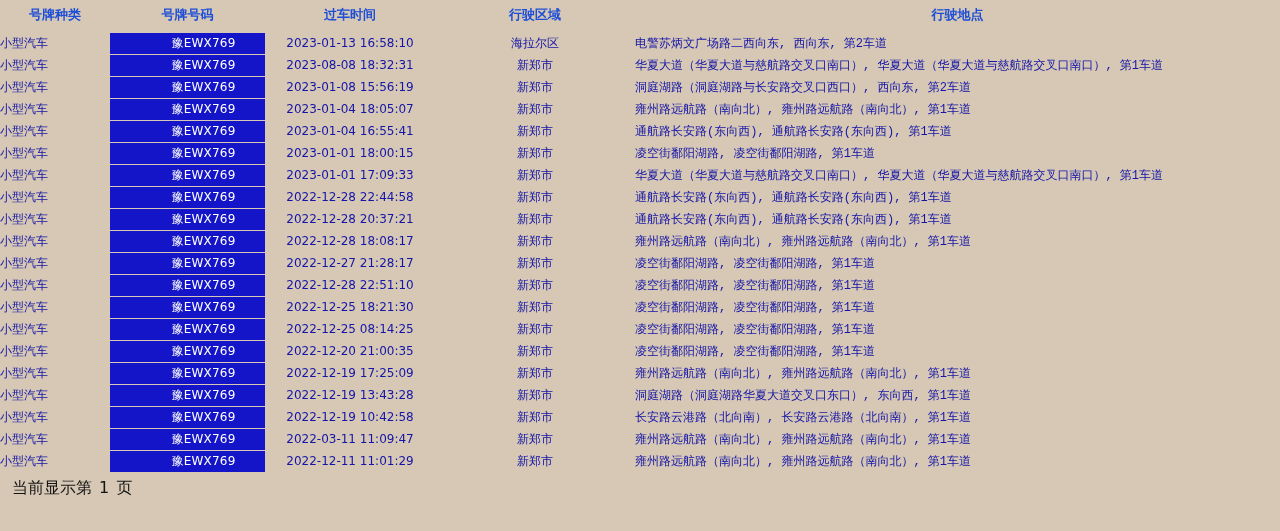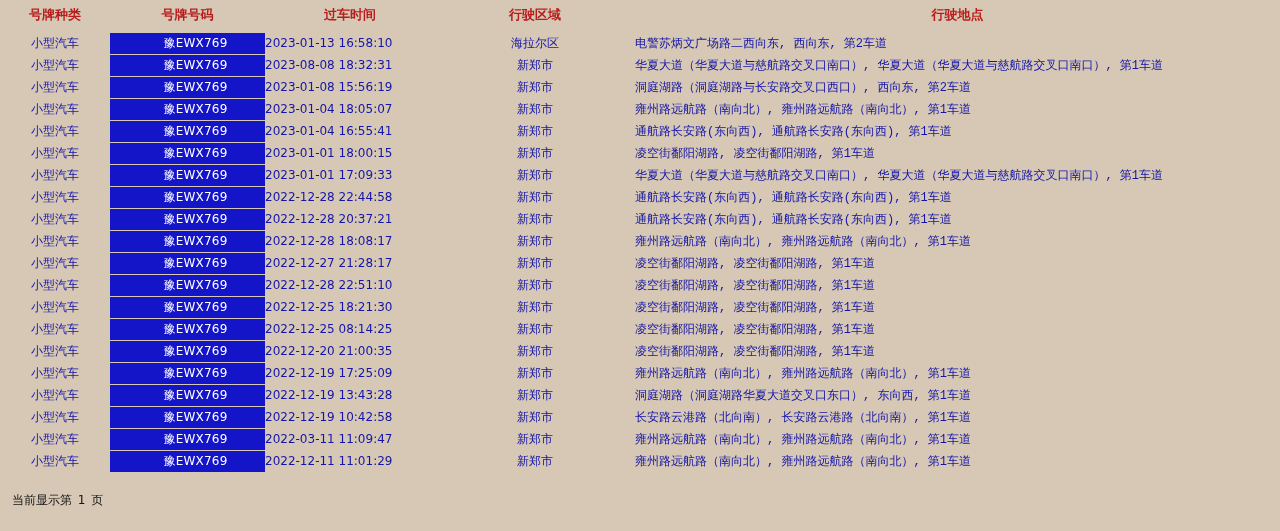--- a/index.html
+++ b/index.html
@@ -18,79 +18,80 @@
     background: #d6c8b4;
   }
   table.records {
     width: 1280px;
     border-collapse: collapse;
     table-layout: fixed;
   }
   table.records th {
     font-size: 13px;
     font-weight: bold;
-    color: #b91c1c;
+    color: #1d4ed8;
     text-align: center;
     padding: 6px 0 8px 0;
     white-space: nowrap;
   }
   table.records td {
     font-size: 12px;
     color: #1414a8;
     padding: 0;
     height: 22px;
     vertical-align: middle;
     white-space: nowrap;
     overflow: hidden;
   }
   .col-type   { width: 110px; }
   .col-plate  { width: 155px; }
   .col-time   { width: 170px; }
   .col-area   { width: 200px; }
   .col-place  { width: 645px; }
 
   td.cell-type {
-    text-align: center;
+    text-align: left;
     color: #b02010;
     font-size: 12px;
   }
   td.cell-plate {
     text-align: center;
   }
   .plate-chip {
     display: inline-block;
     background: #1414c8;
     color: #ffffff;
     font-size: 12px;
     line-height: 18px;
-    padding: 1px 0 2px 8px;
+    padding: 1px 0 2px 16px;
     width: 100%;
     text-align: center;
     letter-spacing: 0.2px;
   }
   td.cell-time {
+    text-align: center;
     color: #1414a8;
   }
   td.cell-area {
     text-align: center;
     padding-left: 4px;
     color: #1414a8;
   }
   td.cell-place {
     text-align: left;
     padding-left: 4px;
     color: #1414a8;
     font-size: 12px;
     font-family: Liberation Mono, monospace;
   }
   .footer {
     position: absolute;
     left: 12px;
-    top: 492px;
-    font-size: 12px;
+    top: 478px;
+    font-size: 16px;
     color: #141414;
   }
   .footer .pagenum {
     display: inline-block;
     margin: 0 2px;
   }
 </style>
 </head>
 <body>
 

